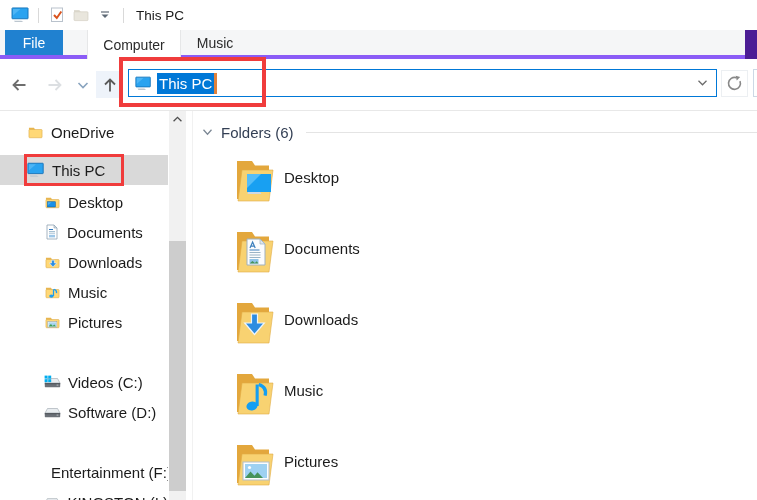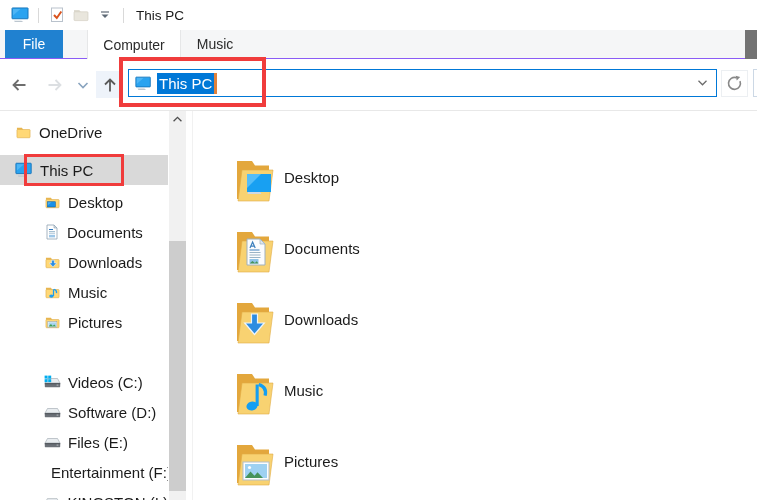--- a/index.html
+++ b/index.html
@@ -1,33 +1,33 @@
 <!DOCTYPE html>
 <html><head>
 <meta charset="utf-8">
 <style>
   * { box-sizing: border-box; margin: 0; padding: 0; }
   html,body { width: 757px; height: 500px; }
   body {
     font-family: "Liberation Sans", "DejaVu Sans", sans-serif;
     color: #1b1b1b; background: #fff; overflow: hidden;
   }
-  #app { position: relative; width: 757px; height: 500px; background: #737373; }
+  #app { position: relative; width: 757px; height: 500px; background: #4c1d95; }
 
   
   .titlebar { position: absolute; top: 0; left: 0; right: 0; height: 30px;
     background: #fff; display: flex; align-items: center; padding-left: 8px; }
   .qat-btn { display: flex; align-items: center; justify-content: center;
     width: 24px; height: 24px; }
   .qat-sep { width: 1px; height: 15px; background: #d9d9d9; margin: 0 6px; }
   .title-text { font-size: 13.5px; margin-left: 6px; color: #191919; }
 
   
   .tabbar { position: absolute; top: 30px; left: 0; right: 12px; height: 29px;
-    background: #f5f6f7; border-bottom: 1px solid #8b5cf6; display: flex; }
+    background: #f5f6f7; border-bottom: 4px solid #8b5cf6; display: flex; }
   .tab { height: 100%; display: flex; align-items: center; justify-content: center;
     font-size: 14px; color: #2b2b2b; }
   .tab-file { width: 58px; margin-left: 5px; background: #2081d0; color: #fff; }
   .tab-computer { width: 94px; background: #fff;
     border-left: 1px solid #e6e7e8; border-right: 1px solid #e6e7e8; height: 30px; margin-left: 24px; }
   .tab-view { width: 68px; }
 
   
   .toolbar { position: absolute; top: 59px; left: 0; width: 757px; height: 52px;
     background: #fff; border-bottom: 1px solid #e8e8e8; }
@@ -53,21 +53,21 @@
   .content { position: absolute; top: 111px; left: 0; width: 757px; height: 389px;
     background: #fff; overflow: hidden; }
   .pane-divider { position: absolute; left: 192px; top: 0; height: 100%; width: 1px;
     background: #f1f1f1; }
 
   
   .sidebar { position: absolute; left: 0; top: 0; width: 168px; height: 100%; }
   .srow { position: absolute; left: 0; width: 168px; height: 30px; display: flex;
     align-items: center; font-size: 15px; white-space: nowrap; overflow: hidden; }
   .srow .lbl { margin-left: 7px; }
-  .lv0 { padding-left: 15px; }
+  .lv0 { padding-left: 27px; }
   .lv1 { padding-left: 44px; }
   .srow.selected { background: #d9d9d9; }
 
   
   .vscroll { position: absolute; left: 169px; top: 0; width: 17px; height: 100%;
     background: #f1f1f1; }
   .vscroll .up-btn { position: absolute; top: 0; left: 0; width: 17px; height: 17px;
     display: flex; align-items: center; justify-content: center; }
   .vscroll .thumb { position: absolute; left: 0; top: 130px; width: 17px; height: 250px;
     background: #cdcdcd; }
@@ -386,26 +386,20 @@
             <use href="#sym-drive-win"></use>
           </svg>
         <span class="lbl">Videos (C:)</span>
       </div>
       <div class="srow lv1" style="top:286px">
         <svg width="17" height="14">
             <use href="#sym-drive"></use>
           </svg>
         <span class="lbl">Software (D:)</span>
       </div>
-      <div class="srow lv1" style="top:316px">
-        <svg width="17" height="14">
-            <use href="#sym-drive"></use>
-          </svg>
-        <span class="lbl">Files (E:)</span>
-      </div>
       <div class="srow lv1" style="top:346px">
         <svg width="17" height="14">
             <use href="#sym-drive"></use>
           </svg>
         <span class="lbl">Entertainment (F:)</span>
       </div>
       <div class="srow lv1" style="top:376px">
         <svg width="17" height="14">
             <use href="#sym-drive"></use>
           </svg>
@@ -418,20 +412,27 @@
         <svg width="11" height="7">
             <use href="#sym-chevron-up-scroll"></use>
           </svg>
       </div>
       <div class="thumb"></div>
     </div>
 
     <div class="pane-divider"></div>
 
     <div class="main">
+      <div class="group-header">
+        <svg width="11" height="8">
+            <use href="#sym-gh-chevron"></use>
+          </svg>
+        <span class="gh-label">Folders (6)</span>
+        <span class="gh-line"></span>
+      </div>
 
       <div class="tile" id="tile-0">
         <svg width="48" height="48">
             <use href="#sym-tile-desktop"></use>
           </svg>
         <span class="tlabel">Desktop</span>
       </div>
       <div class="tile" id="tile-1">
         <svg width="48" height="48">
             <use href="#sym-tile-documents"></use>

